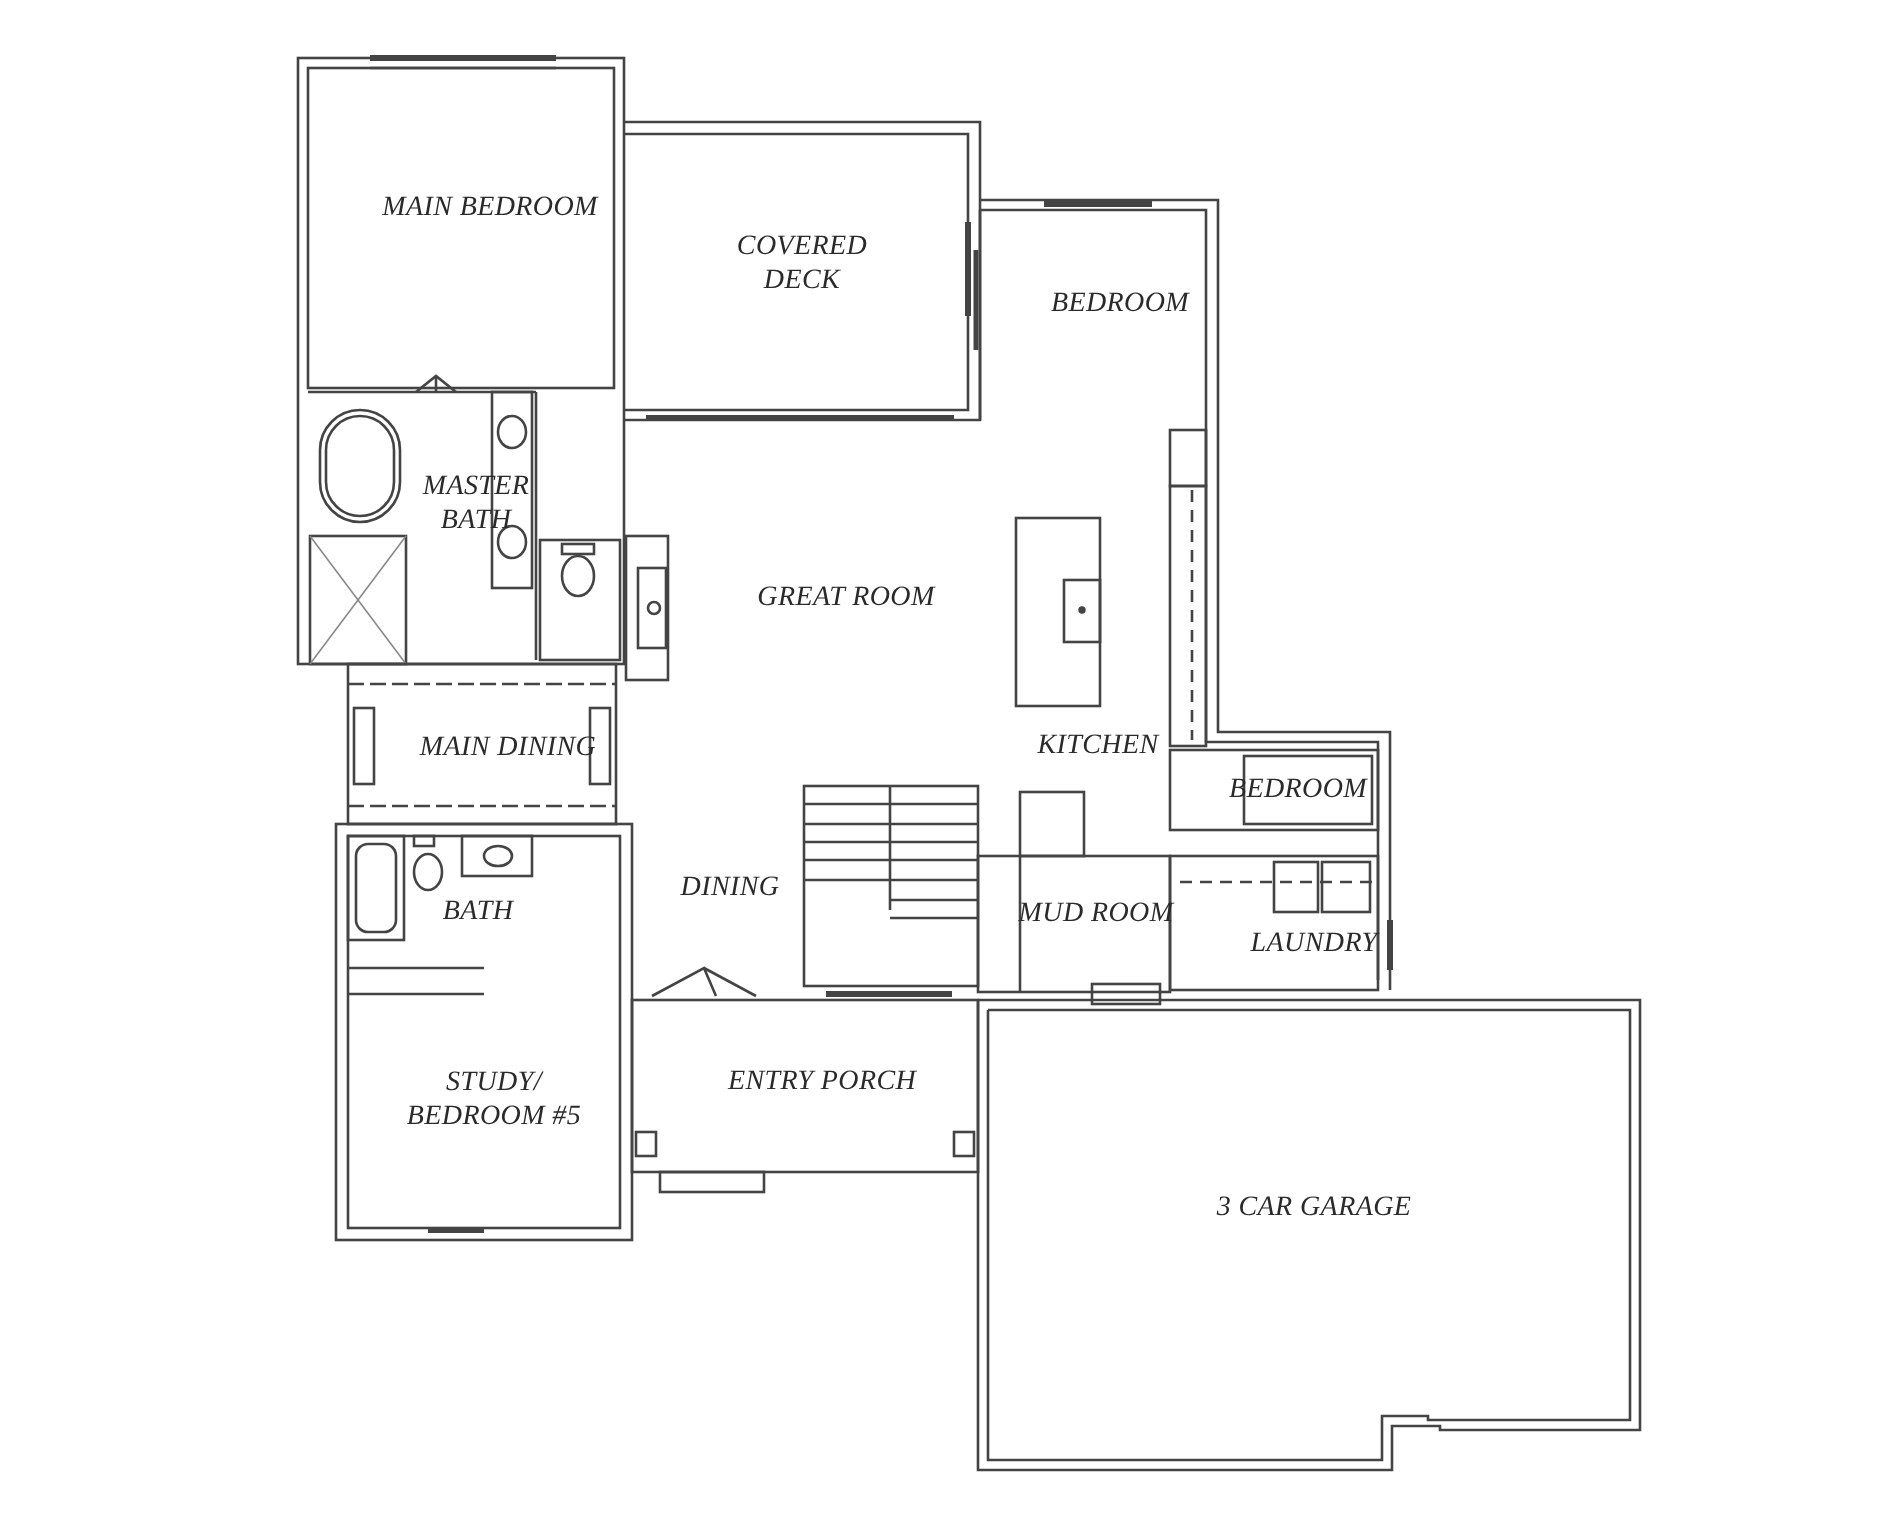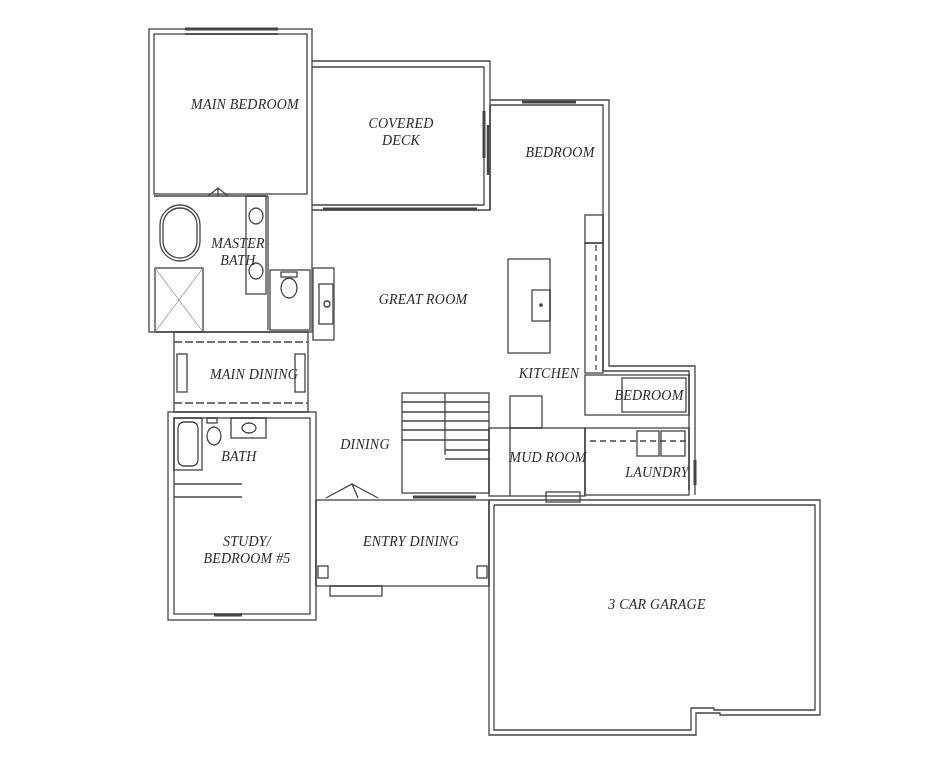--- a/index.html
+++ b/index.html
@@ -148,17 +148,17 @@
   <div class="lbl" style="left:227px;top:252px">MASTER
 BATH</div>
   <div class="lbl" style="left:412px;top:299px">GREAT ROOM</div>
   <div class="lbl" style="left:243px;top:374px">MAIN DINING</div>
   <div class="lbl" style="left:538px;top:373px">KITCHEN</div>
   <div class="lbl" style="left:638px;top:395px">BEDROOM</div>
   <div class="lbl" style="left:354px;top:444px">DINING</div>
   <div class="lbl" style="left:228px;top:456px">BATH</div>
   <div class="lbl" style="left:537px;top:457px">MUD ROOM</div>
   <div class="lbl" style="left:646px;top:472px">LAUNDRY</div>
-  <div class="lbl" style="left:400px;top:541px">ENTRY DINING</div>
+  <div class="lbl" style="left:400px;top:541px">ENTRY PORCH</div>
   <div class="lbl" style="left:236px;top:550px">STUDY/
 BEDROOM #5</div>
   <div class="lbl" style="left:646px;top:604px">3 CAR GARAGE</div>
 </div>
 
 </body></html>

